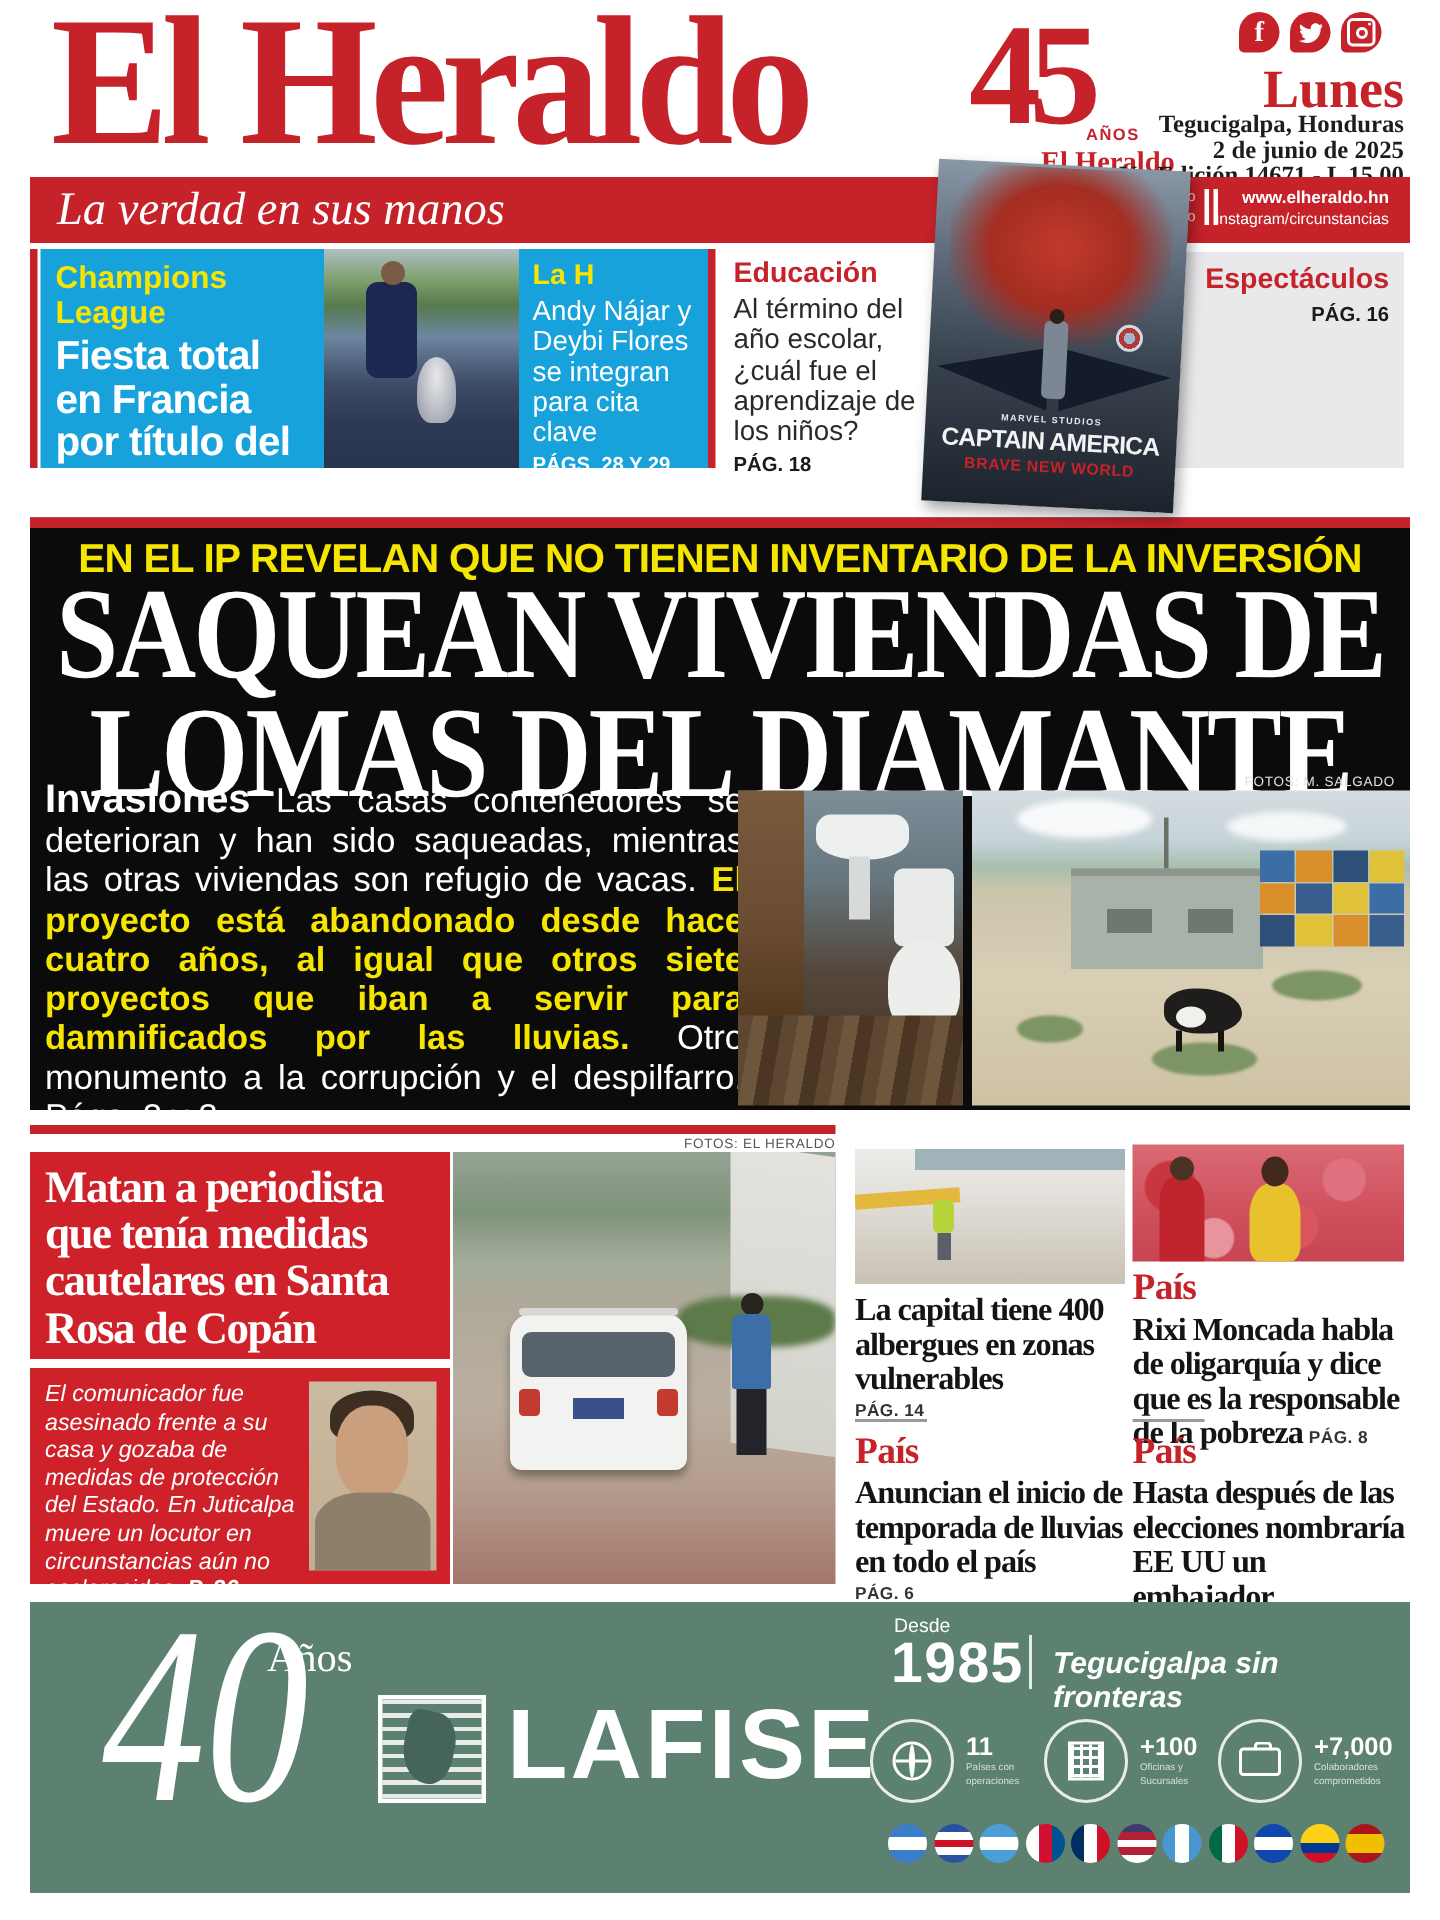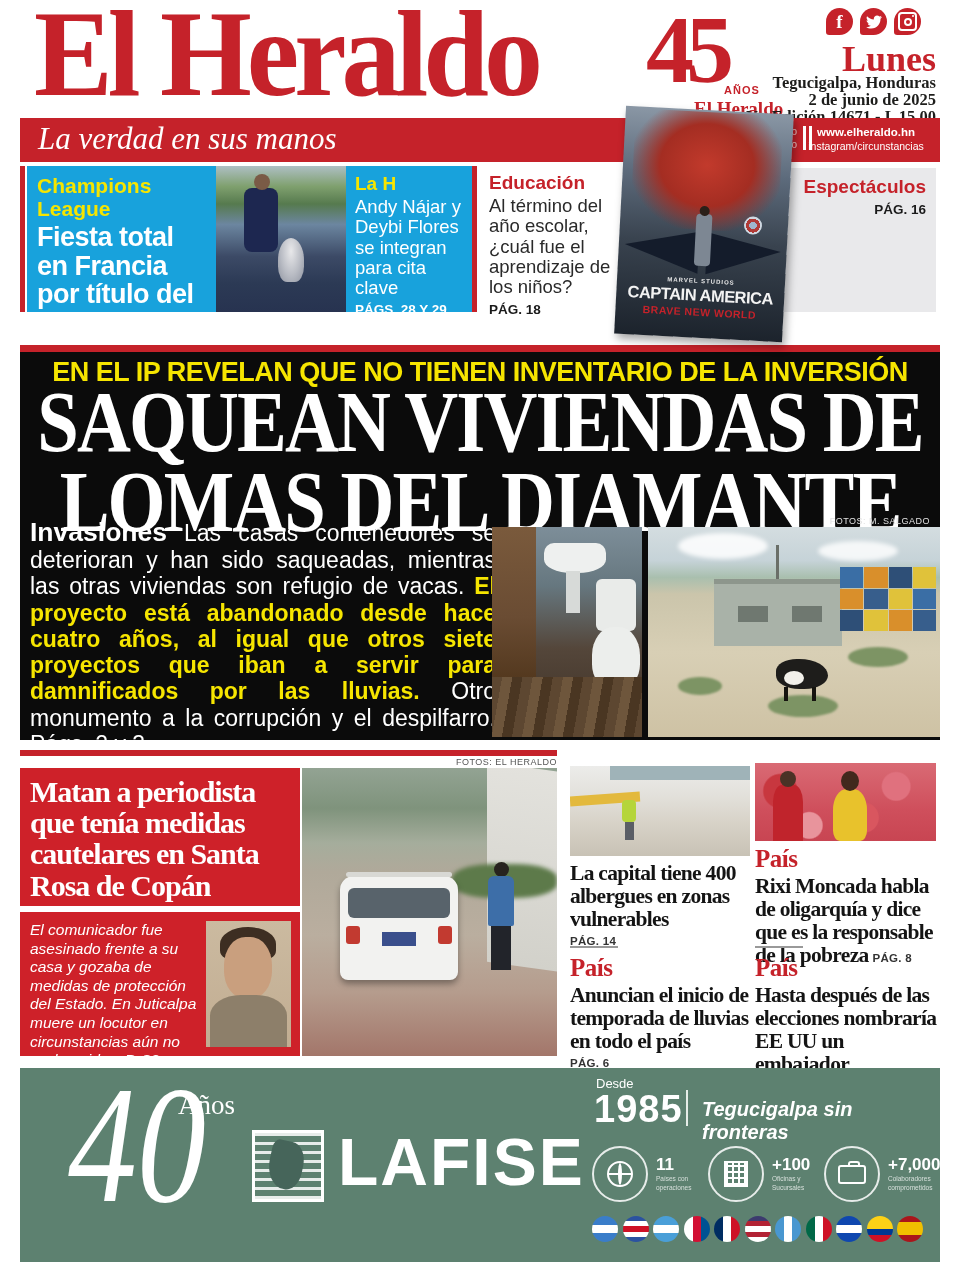--- a/index.html
+++ b/index.html
@@ -19,21 +19,21 @@
   .social-dot{width:27px;height:27px;background:#c5222a;border-radius:50% 50% 50% 12%;
               display:flex;align-items:center;justify-content:center;color:#fff;}
   .weekday{left:700px;top:38px;width:236px;text-align:right;color:#c5222a;font-weight:bold;font-size:36px;}
   .mast-info{left:620px;width:316px;text-align:right;color:#1d1d1b;font-weight:bold;font-size:16.5px;line-height:1.05;}
 
   .redband{left:20px;top:118px;width:920px;height:44px;background:#c5222a;}
   .slogan{left:38px;top:121px;color:#fff;font-style:italic;font-size:31px;letter-spacing:0px;}
   .webfrag{left:742px;top:125px;width:55px;text-align:right;color:#f4c9c9;font-size:10px;line-height:1.3;}
   .webdivider{left:803px;top:126px;width:10px;height:24px;display:flex;gap:3px;}
   .webdivider i{display:block;width:3px;height:100%;background:#fff;}
-  .webright{left:806px;top:125px;width:120px;text-align:center;color:#fff;font-size:10.5px;line-height:1.3;}
+  .webright{left:806px;top:125px;width:120px;text-align:right;color:#fff;font-size:10.5px;line-height:1.3;}
   .webright b{font-size:11.5px;}
 
   
   .teaser-rule{top:166px;width:5px;height:146px;background:#c5222a;}
   .teaser-blue{top:166px;height:146px;background:#18a2dc;color:#fff;box-sizing:border-box;padding:8px 10px;}
   .teaser-kicker-y{color:#f6e500;font-weight:bold;font-size:21px;line-height:1.1;}
   .champ-head{font-weight:bold;font-size:27px;line-height:1.06;margin-top:3px;letter-spacing:-0.5px;}
   .lah-head{font-size:18.5px;line-height:1.1;margin-top:2px;}
   .teaser-page{font-weight:bold;font-size:13.5px;margin-top:3px;}
   .teaser-white{left:483px;top:166px;width:142px;height:146px;background:#fff;box-sizing:border-box;padding:6px 0 6px 6px;}
@@ -158,21 +158,21 @@
   .ad-anos{left:158px;top:22px;color:#fff;font-size:27px;font-family:"Liberation Serif",serif;}
   .ad-logo{left:232px;top:62px;width:72px;height:72px;border:3px solid #fff;box-sizing:border-box;
            background:repeating-linear-gradient(0deg,rgba(255,255,255,.85) 0 3px,rgba(93,129,112,0) 3px 9px);}
   .ad-logo::after{content:"";position:absolute;left:14px;top:8px;width:34px;height:48px;background:#46655a;
                   border-radius:20% 45% 40% 55%;transform:rotate(12deg);}
   .ad-brand{left:318px;top:56px;color:#fff;font-weight:bold;font-size:66px;letter-spacing:2px;}
   .ad-desde{left:576px;top:8px;color:#fff;font-size:13px;}
   .ad-year{left:574px;top:20px;color:#fff;font-weight:bold;font-size:38px;letter-spacing:1px;}
   .ad-vline{left:666px;top:22px;width:2px;height:36px;background:#e6ede8;}
   .ad-tagline{left:682px;top:30px;color:#fff;font-weight:bold;font-style:italic;font-size:20px;}
-  .ad-stats{left:572px;top:78px;width:330px;display:flex;justify-content:space-between;}
+  .ad-stats{left:560px;top:78px;width:330px;display:flex;justify-content:space-between;}
   .stat{display:flex;align-items:center;gap:8px;}
   .stat-circle{width:52px;height:52px;border:2px solid rgba(255,255,255,.85);border-radius:50%;
                display:flex;align-items:center;justify-content:center;flex:none;}
   .stat-value{color:#fff;font-weight:bold;font-size:17px;line-height:1;}
   .stat-label{color:rgba(255,255,255,.75);font-size:6.5px;line-height:1.25;width:52px;margin-top:2px;}
   .icon-globe{width:26px;height:26px;border:2px solid #fff;border-radius:50%;box-sizing:border-box;position:relative;}
   .icon-globe::before{content:"";position:absolute;left:0;top:10px;width:22px;height:2px;background:#fff;}
   .icon-globe::after{content:"";position:absolute;left:9px;top:0;width:4px;height:22px;border-left:2px solid #fff;border-right:2px solid #fff;border-radius:50%;box-sizing:border-box;}
   .icon-building{width:24px;height:26px;background:repeating-linear-gradient(0deg,#fff 0 2px,rgba(0,0,0,0) 2px 6px),
                  repeating-linear-gradient(90deg,#fff 0 2px,rgba(0,0,0,0) 2px 6px);border:2px solid #fff;box-sizing:border-box;}

